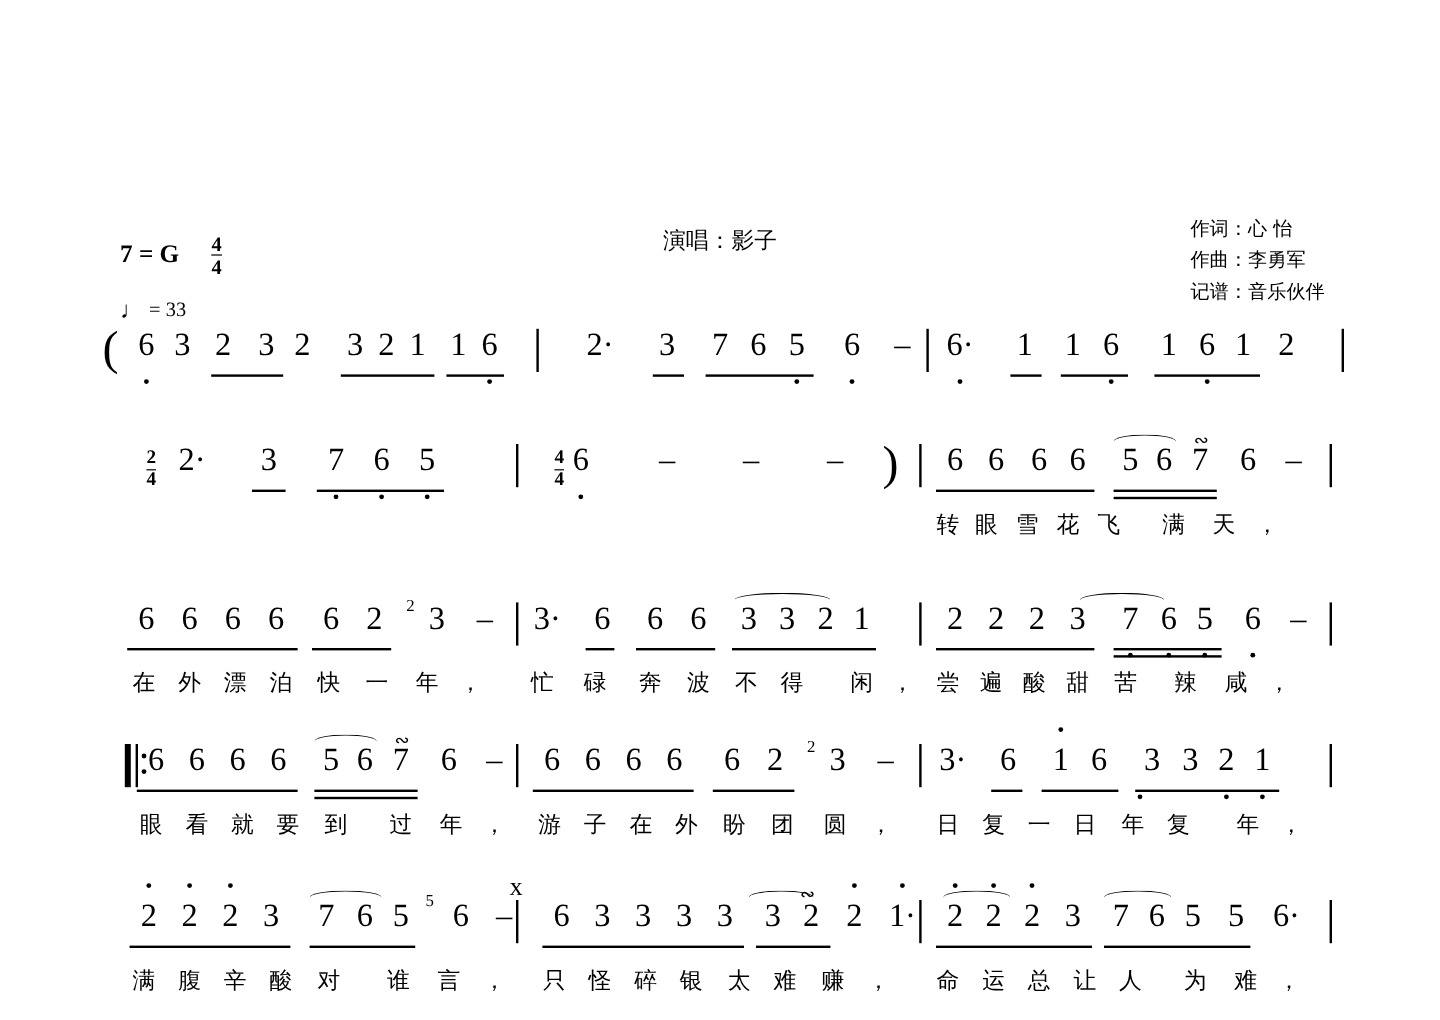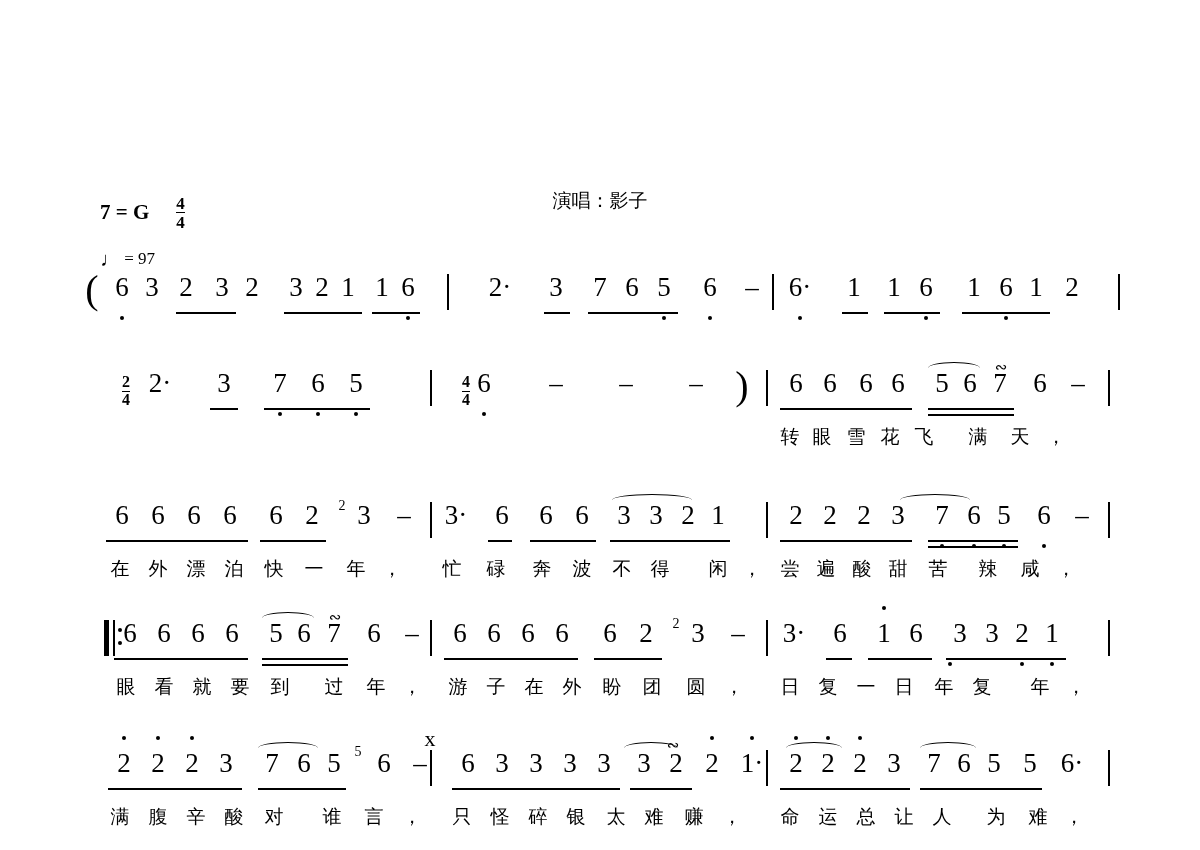--- a/index.html
+++ b/index.html
@@ -194,32 +194,37 @@
     letter-spacing: -2px;
   }
 </style>
 </head>
 <body>
 
 <div class="sheet">
 
   <div class="singer">演唱：影子</div>
 
+  <div class="credits">
+    <div>作词：心  怡</div>
+    <div>作曲：李勇军</div>
+    <div>记谱：音乐伙伴</div>
+  </div>
 
   <div class="keyblock">
     <div class="key-line">
       <b>7 = G</b>
       <span class="meter">
         <span class="num">4</span>
         <span class="den">4</span>
       </span>
     </div>
     <div class="tempo">
       <span class="notehead">♩</span>
-      <span>= 97</span>
+      <span>= 33</span>
     </div>
   </div>
 
   <div class="system" style="top:272px">
     <div class="notes">
       <div class="bar" style="left:447px"></div>
       <div class="bar" style="left:772px"></div>
       <div class="bar" style="left:1118px"></div>
 
       <div class="beam" style="left:176px;top:40px;width:60px"></div>

